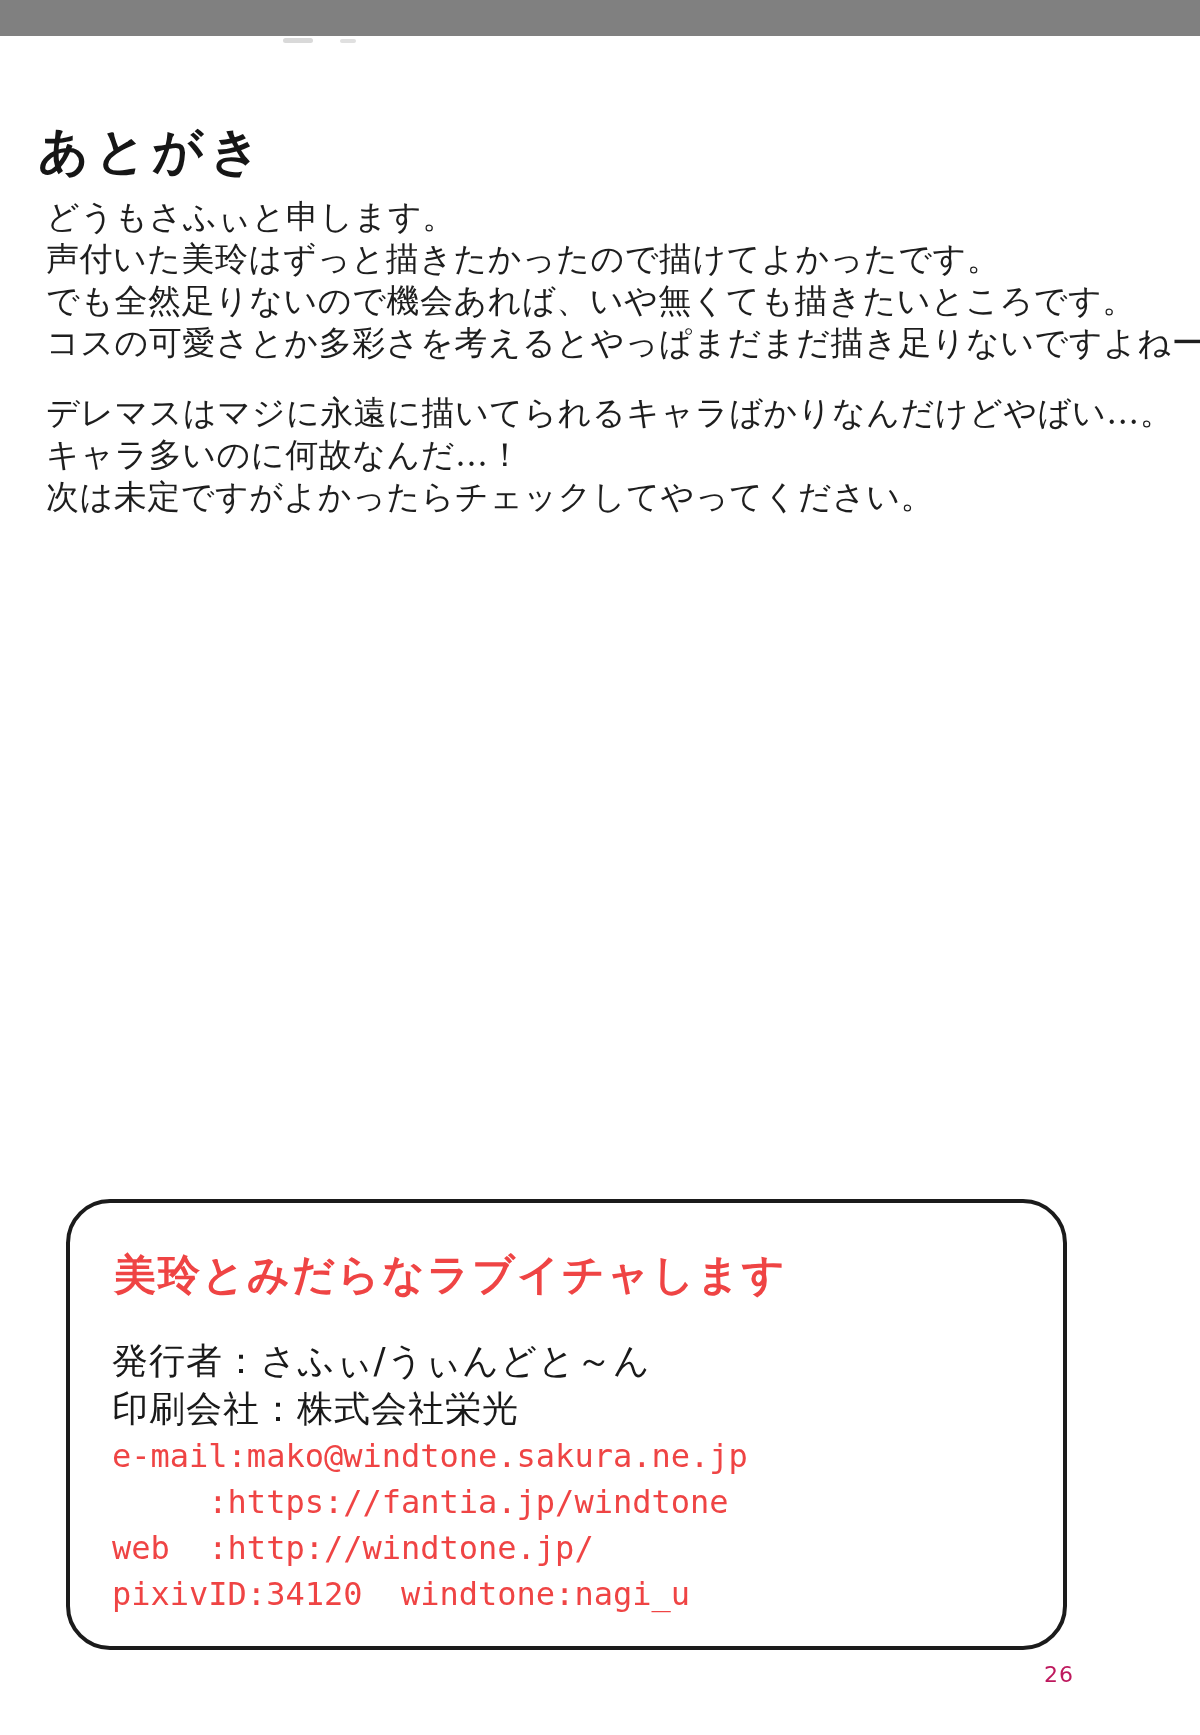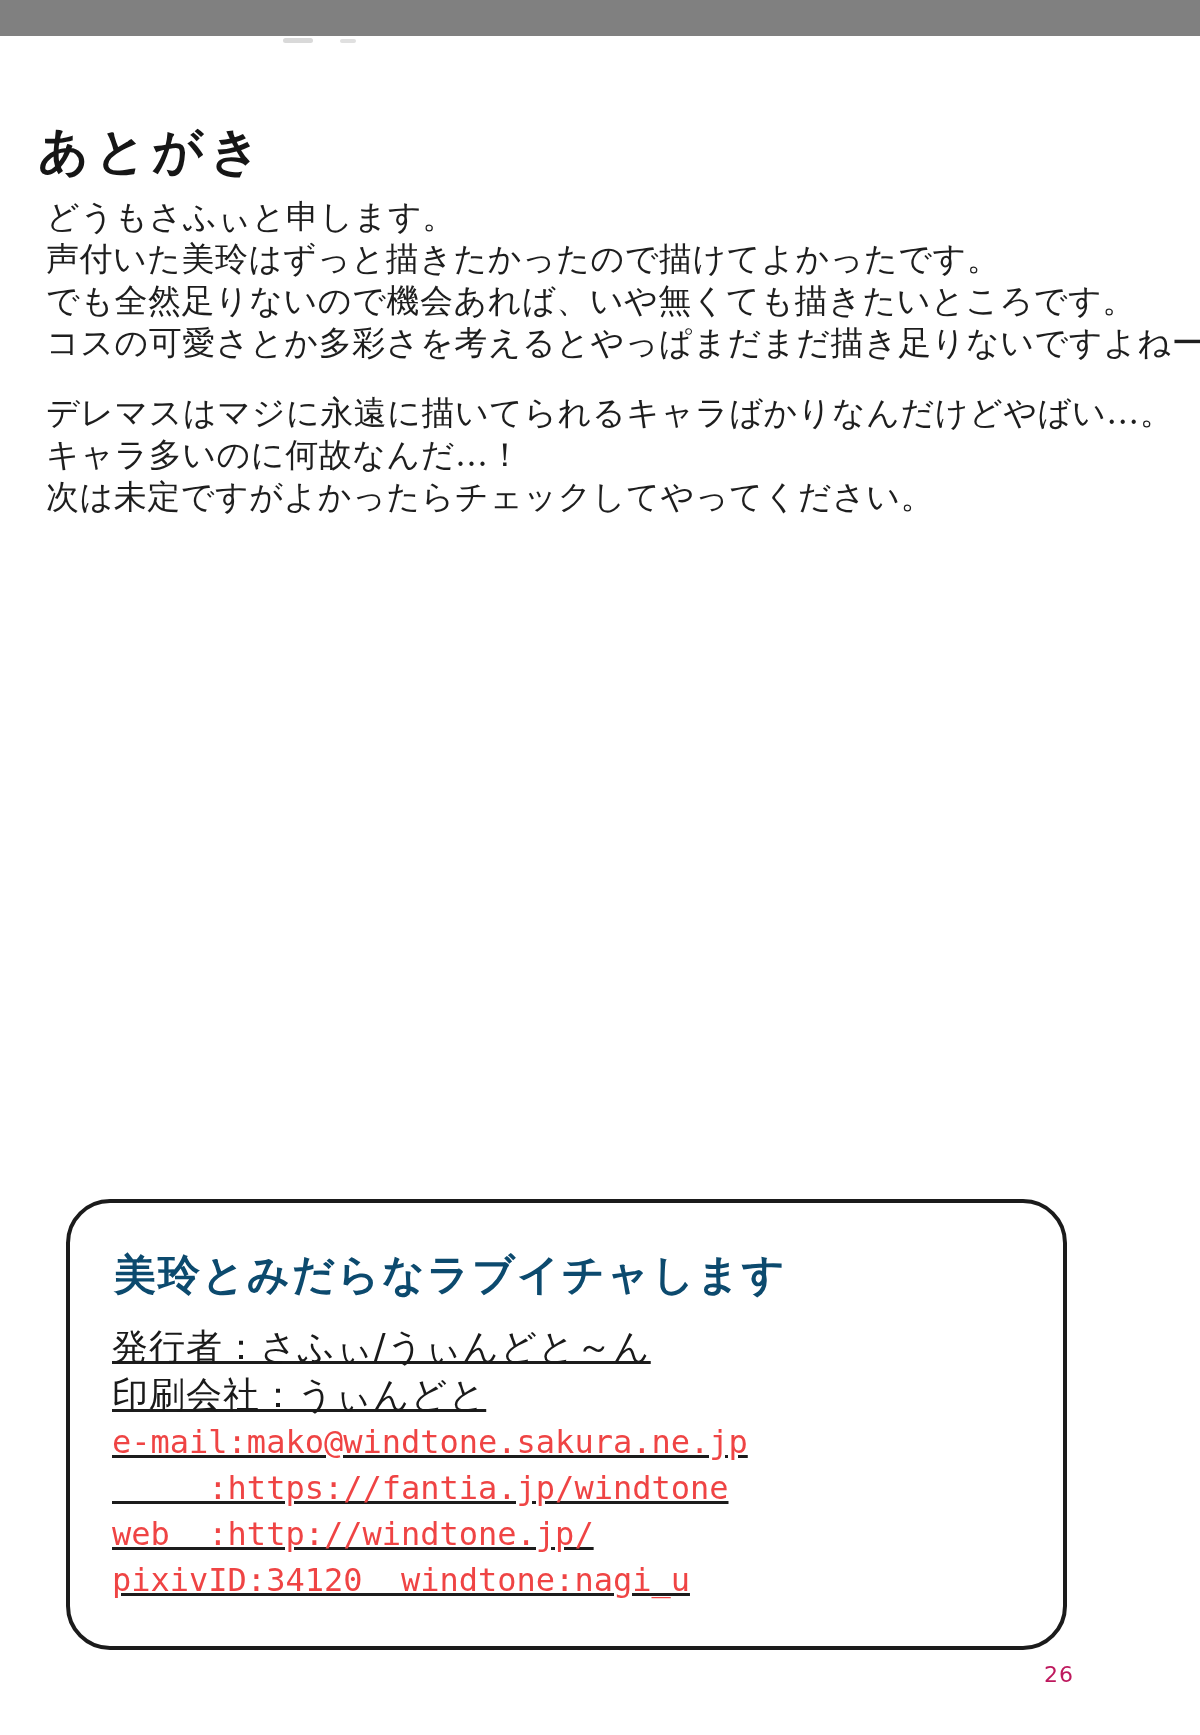--- a/index.html
+++ b/index.html
@@ -60,29 +60,28 @@
     box-sizing: border-box;
     background: #ffffff;
   }
   .colophon-title {
     position: absolute;
     left: 44px;
     top: 44px;
     font-size: 42px;
     font-weight: 600;
     letter-spacing: 2px;
-    color: #0c4a6e;
+    color: #ef4444;
     white-space: pre;
   }
   .colophon-lines {
     position: absolute;
     left: 42px;
-    top: 120px;
+    top: 134px;
     right: 20px;
-    text-decoration: underline;
   }
   .jp-line {
     height: 48px;
     line-height: 48px;
     font-size: 36px;
     font-weight: 500;
     letter-spacing: 1px;
     white-space: pre;
     color: #1a1a1a;
   }
@@ -151,21 +150,21 @@
     <div class="para-gap"></div>
     <div class="line">デレマスはマジに永遠に描いてられるキャラばかりなんだけどやばい…。</div>
     <div class="line">キャラ多いのに何故なんだ…！</div>
     <div class="line">次は未定ですがよかったらチェックしてやってください。</div>
   </div>
 
   <div class="colophon-box">
     <div class="colophon-title">美玲とみだらなラブイチャします</div>
     <div class="colophon-lines">
       <div class="jp-line">発行者：さふぃ/うぃんどと～ん</div>
-      <div class="jp-line">印刷会社：うぃんどと</div>
+      <div class="jp-line">印刷会社：株式会社栄光</div>
       <div class="mono-line">e-mail:mako@windtone.sakura.ne.jp</div>
       <div class="mono-line">     :https://fantia.jp/windtone</div>
       <div class="mono-line">web  :http://windtone.jp/</div>
       <div class="mono-line">pixivID:34120  windtone:nagi_u</div>
     </div>
   </div>
 
   <div class="page-number">26</div>
 
   <div class="scan-bottom-band"></div>

